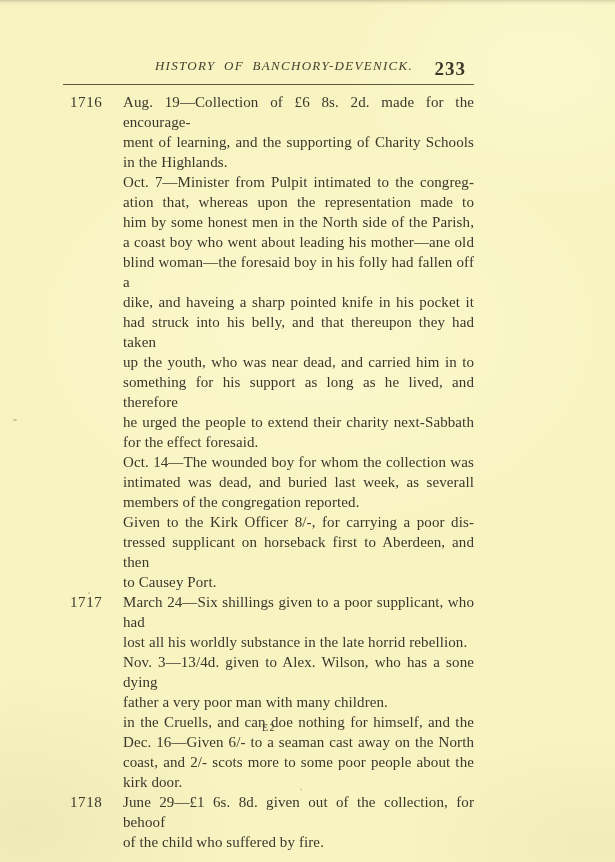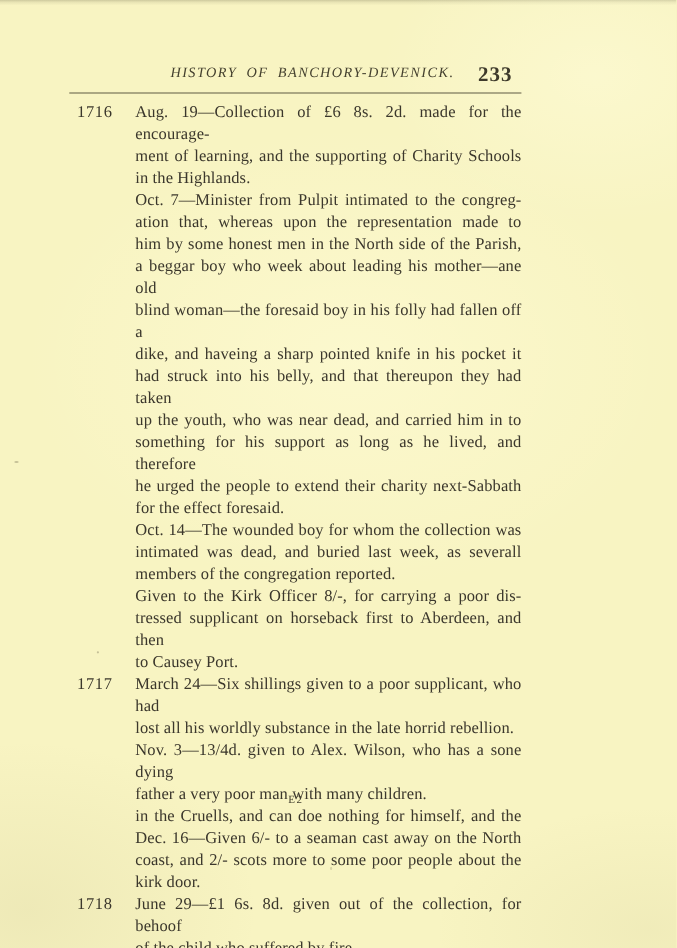--- a/index.html
+++ b/index.html
@@ -104,21 +104,21 @@
       <div class="row">
         <span class="year"></span>
         <div class="line">ation that, whereas upon the representation made to</div>
       </div>
       <div class="row">
         <span class="year"></span>
         <div class="line">him by some honest men in the North side of the Parish,</div>
       </div>
       <div class="row">
         <span class="year"></span>
-        <div class="line">a beggar boy who week about leading his mother—ane old</div>
+        <div class="line">a coast boy who went about leading his mother—ane old</div>
       </div>
       <div class="row">
         <span class="year"></span>
         <div class="line">blind woman—the foresaid boy in his folly had fallen off a</div>
       </div>
       <div class="row">
         <span class="year"></span>
         <div class="line">dike, and haveing a sharp pointed knife in his pocket it</div>
       </div>
       <div class="row">

